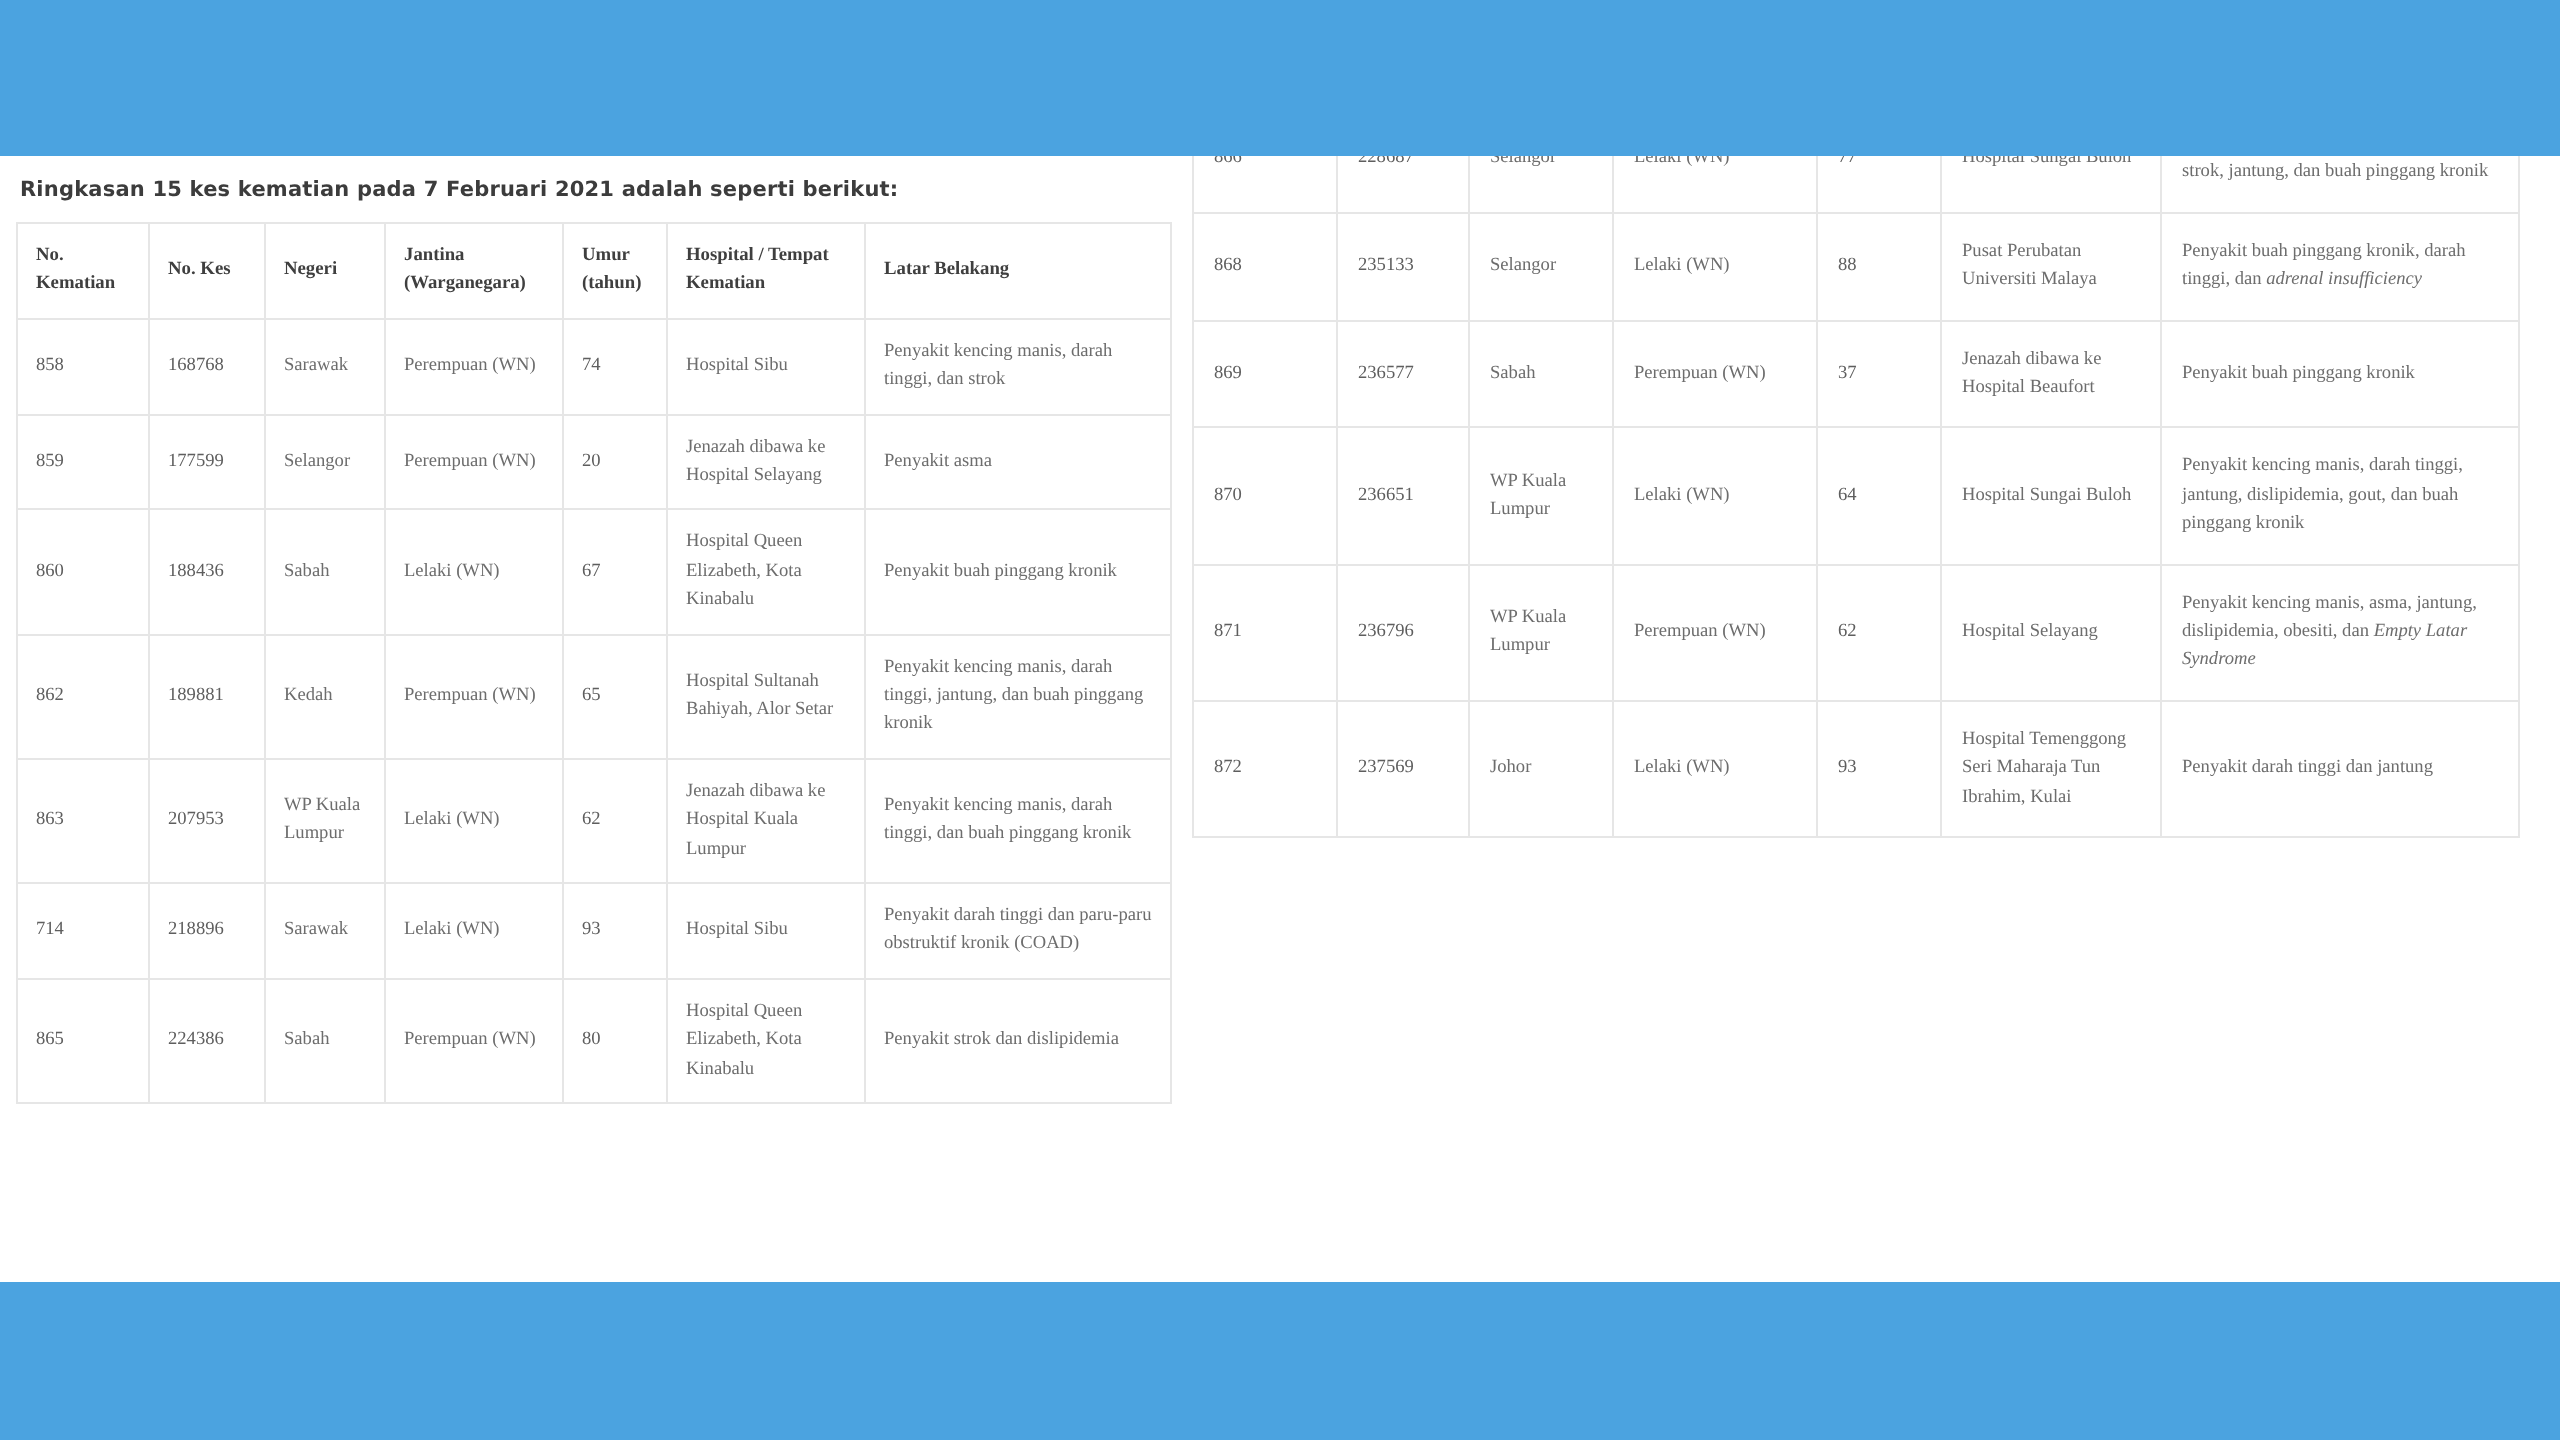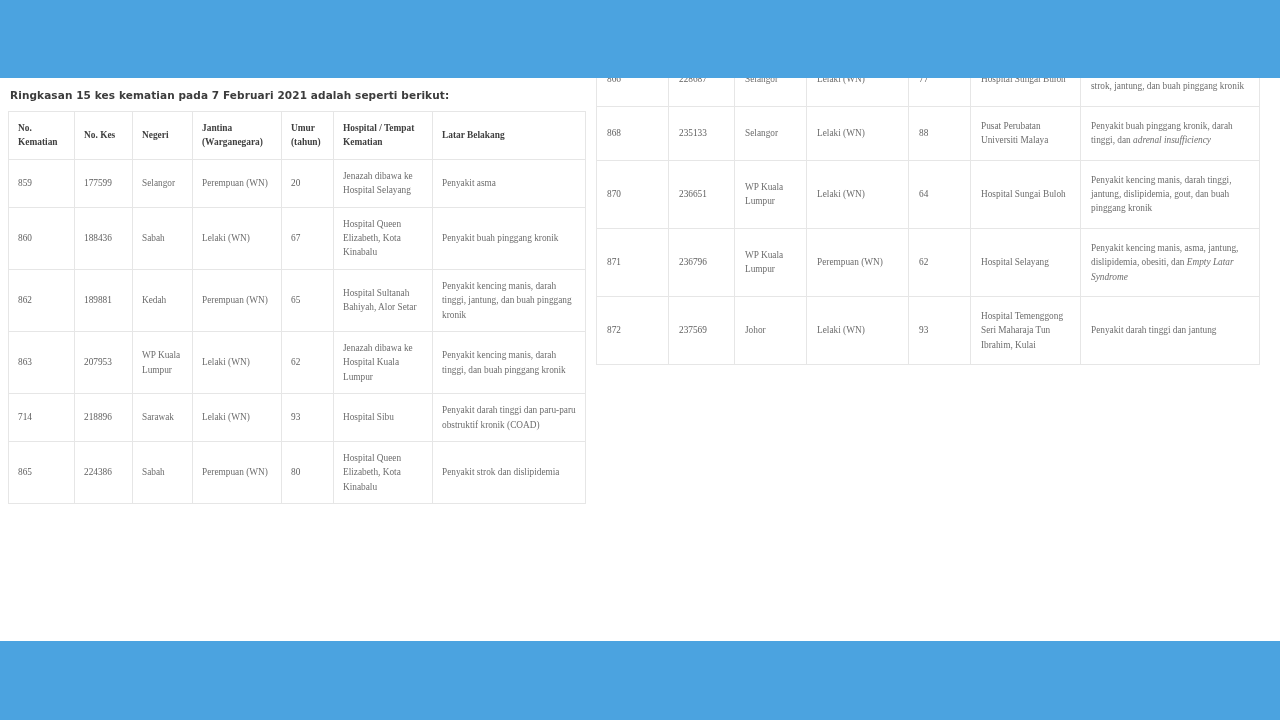--- a/index.html
+++ b/index.html
@@ -145,20 +145,29 @@
             <th>No. Kes</th>
             <th>Negeri</th>
             <th>Jantina (Warganegara)</th>
             <th>Umur (tahun)</th>
             <th>Hospital / Tempat Kematian</th>
             <th>Latar Belakang</th>
           </tr>
         </thead>
         <tbody id="left-body">
             <tr>
+              <td class="num">858</td>
+              <td class="num">168768</td>
+              <td>Sarawak</td>
+              <td>Perempuan (WN)</td>
+              <td class="num">74</td>
+              <td>Hospital Sibu</td>
+              <td>Penyakit kencing manis, darah tinggi, dan strok</td>
+            </tr>
+            <tr>
               <td class="num">859</td>
               <td class="num">177599</td>
               <td>Selangor</td>
               <td>Perempuan (WN)</td>
               <td class="num">20</td>
               <td>Jenazah dibawa ke Hospital Selayang</td>
               <td>Penyakit asma</td>
             </tr>
             <tr>
               <td class="num">860</td>
@@ -233,20 +242,29 @@
             <tr>
               <td class="num">868</td>
               <td class="num">235133</td>
               <td>Selangor</td>
               <td>Lelaki (WN)</td>
               <td class="num">88</td>
               <td>Pusat Perubatan Universiti Malaya</td>
               <td>Penyakit buah pinggang kronik, darah tinggi, dan <span class="it">adrenal insufficiency</span></td>
             </tr>
             <tr>
+              <td class="num">869</td>
+              <td class="num">236577</td>
+              <td>Sabah</td>
+              <td>Perempuan (WN)</td>
+              <td class="num">37</td>
+              <td>Jenazah dibawa ke Hospital Beaufort</td>
+              <td>Penyakit buah pinggang kronik</td>
+            </tr>
+            <tr>
               <td class="num">870</td>
               <td class="num">236651</td>
               <td>WP Kuala Lumpur</td>
               <td>Lelaki (WN)</td>
               <td class="num">64</td>
               <td>Hospital Sungai Buloh</td>
               <td>Penyakit kencing manis, darah tinggi, jantung, dislipidemia, gout, dan buah pinggang kronik</td>
             </tr>
             <tr>
               <td class="num">871</td>

